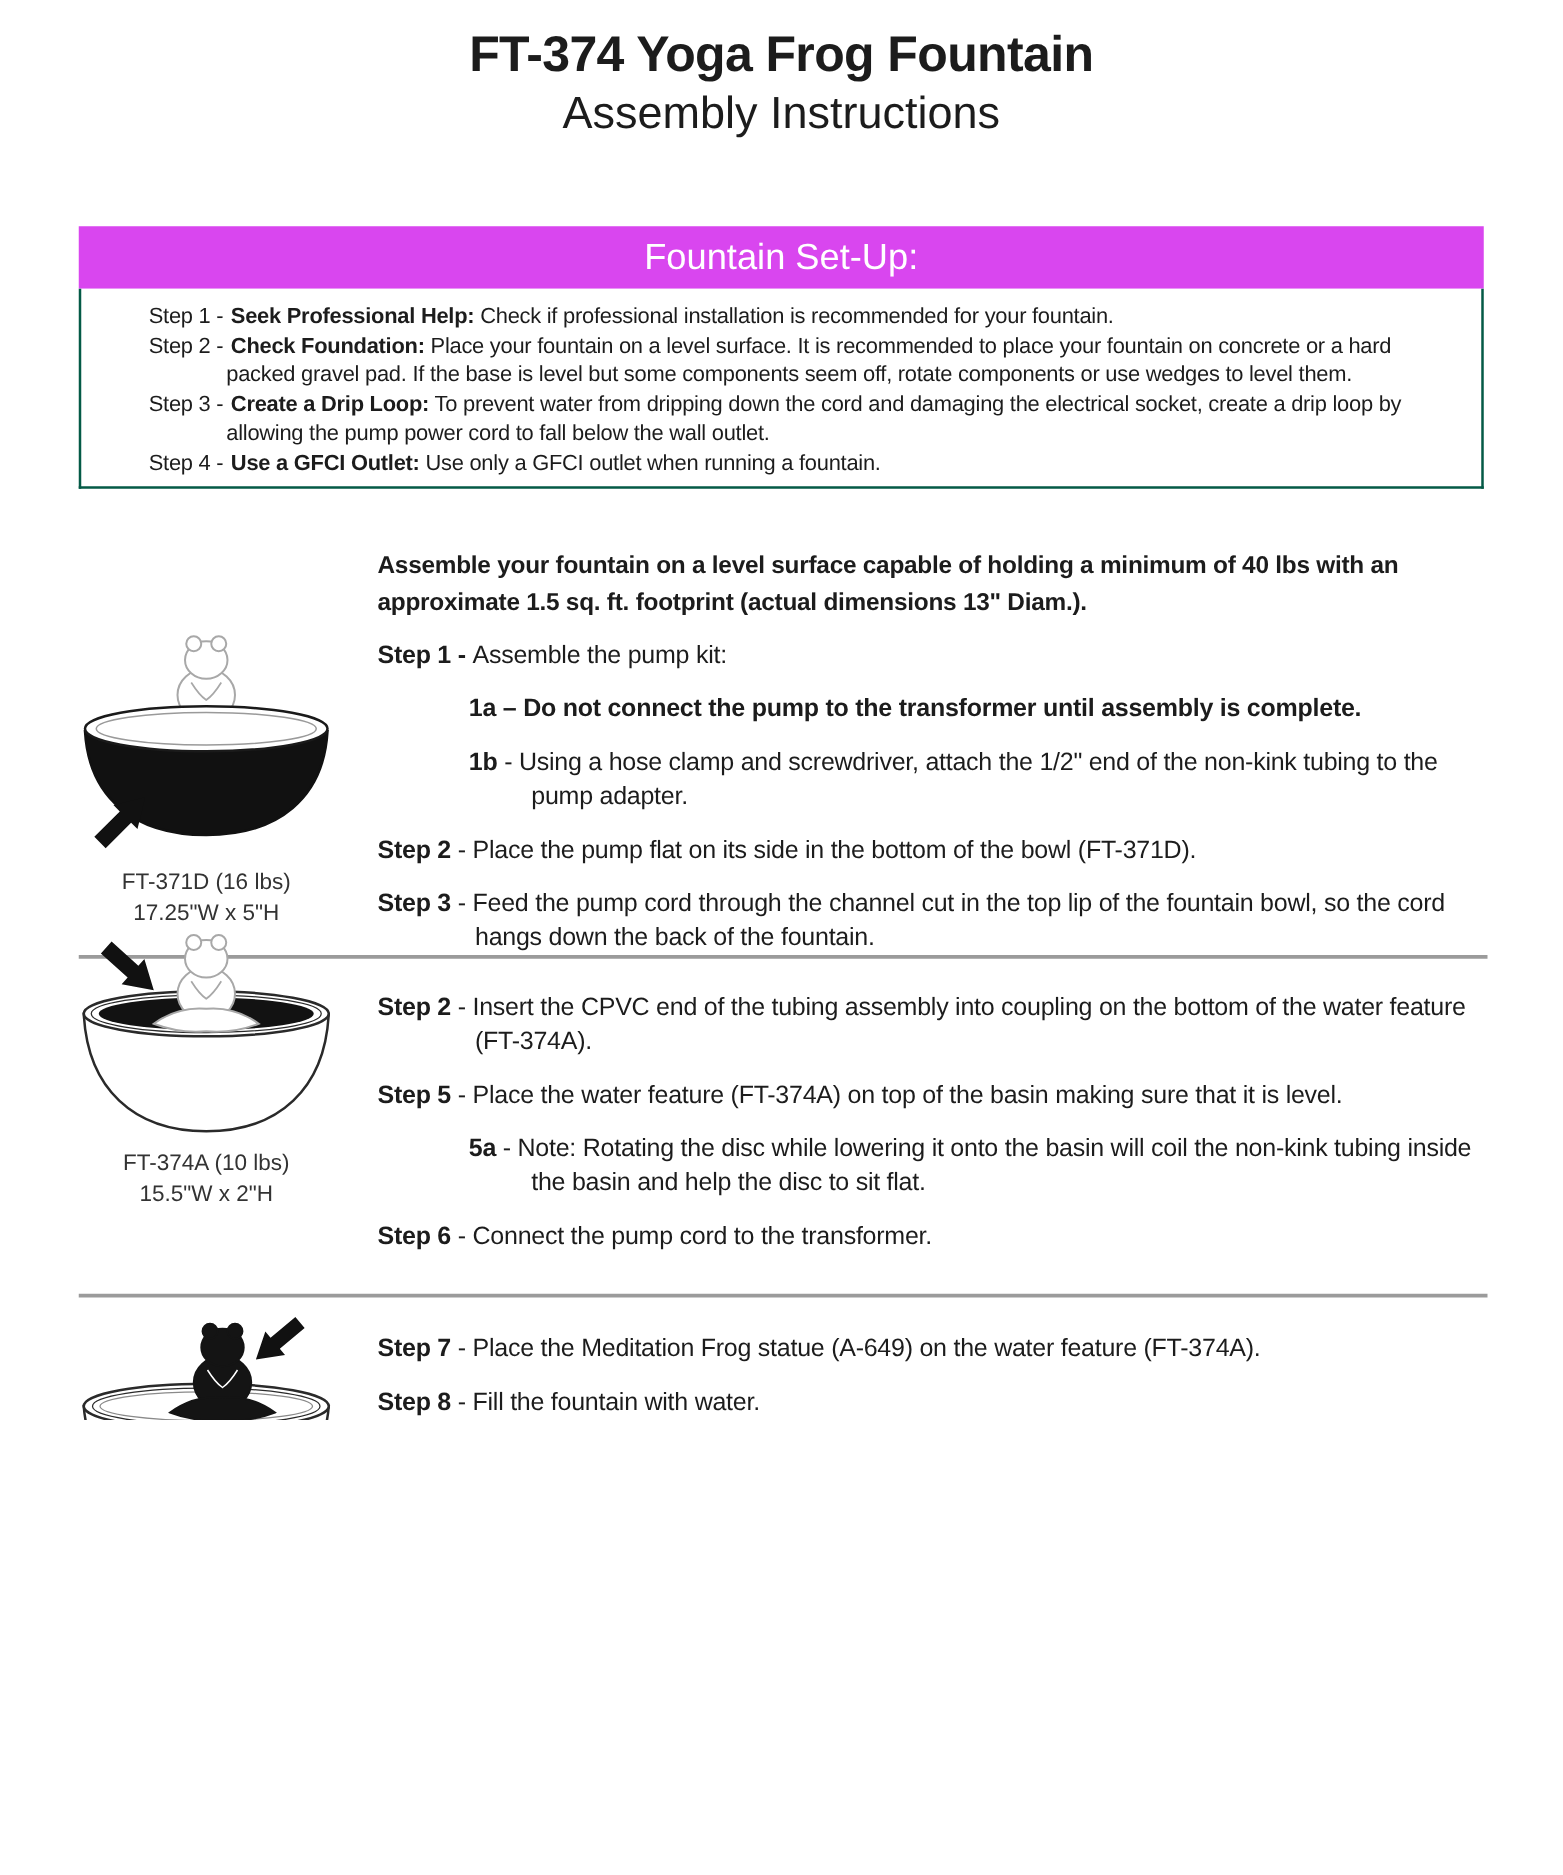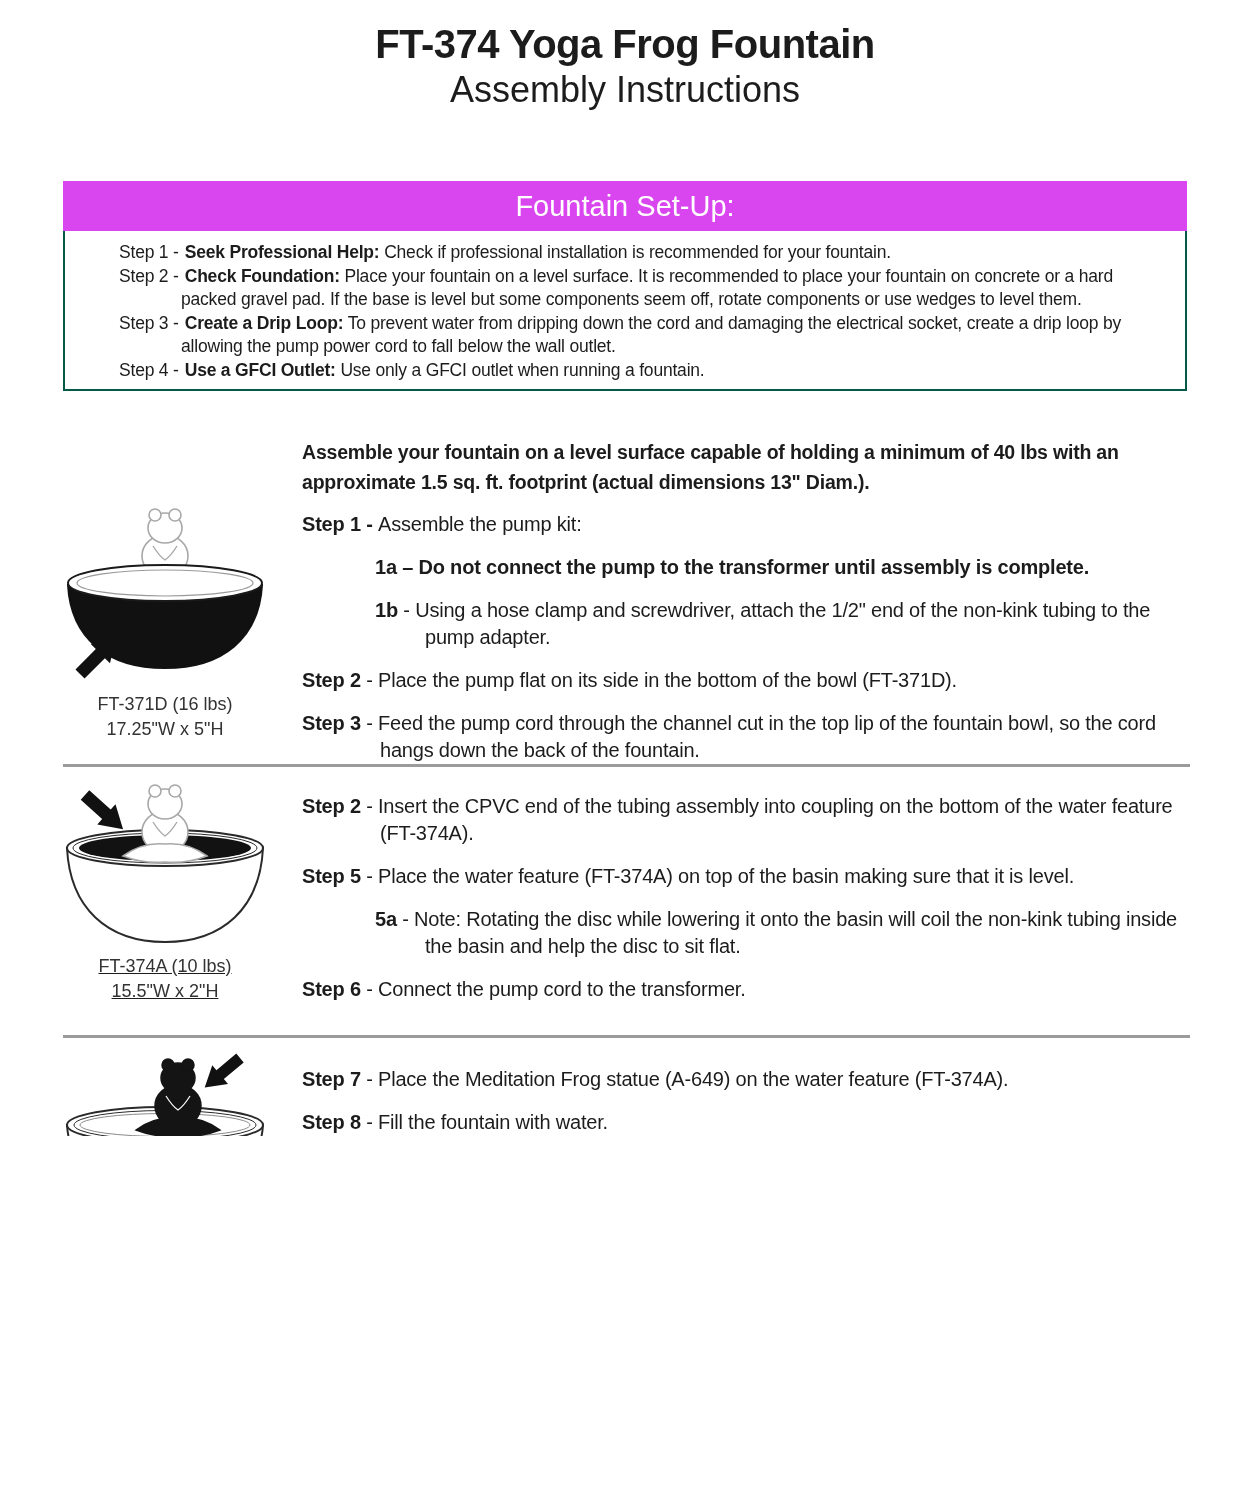--- a/index.html
+++ b/index.html
@@ -36,21 +36,21 @@
   .bold-all{font-weight:bold;}
 
   
   .divider{position:absolute;left:63px;width:1127px;height:3px;background:#9b9b9b;}
   .div-1{top:764px;}
   .div-2{top:1035px;}
 
   
   .figure{position:absolute;left:45px;width:240px;text-align:center;}
   .fig-a{top:498px;}
-  .fig-b{top:778px;text-decoration:underline;}
+  .fig-b{top:741px;}
   .fig-c{top:1042px;}
   .figcap{font-size:18px;line-height:25px;color:#333;margin-top:2px;}
   .fo{fill:#ffffff;stroke:#a8a8a8;stroke-width:1.6;}
   .fol{fill:none;stroke:#a8a8a8;stroke-width:1.4;}
   .fb{fill:#141414;stroke:#141414;stroke-width:1.5;}
   .fbl{fill:none;stroke:#ffffff;stroke-width:1.2;}
   .arrow{fill:#111111;}
 </style>
 </head>
 <body>

